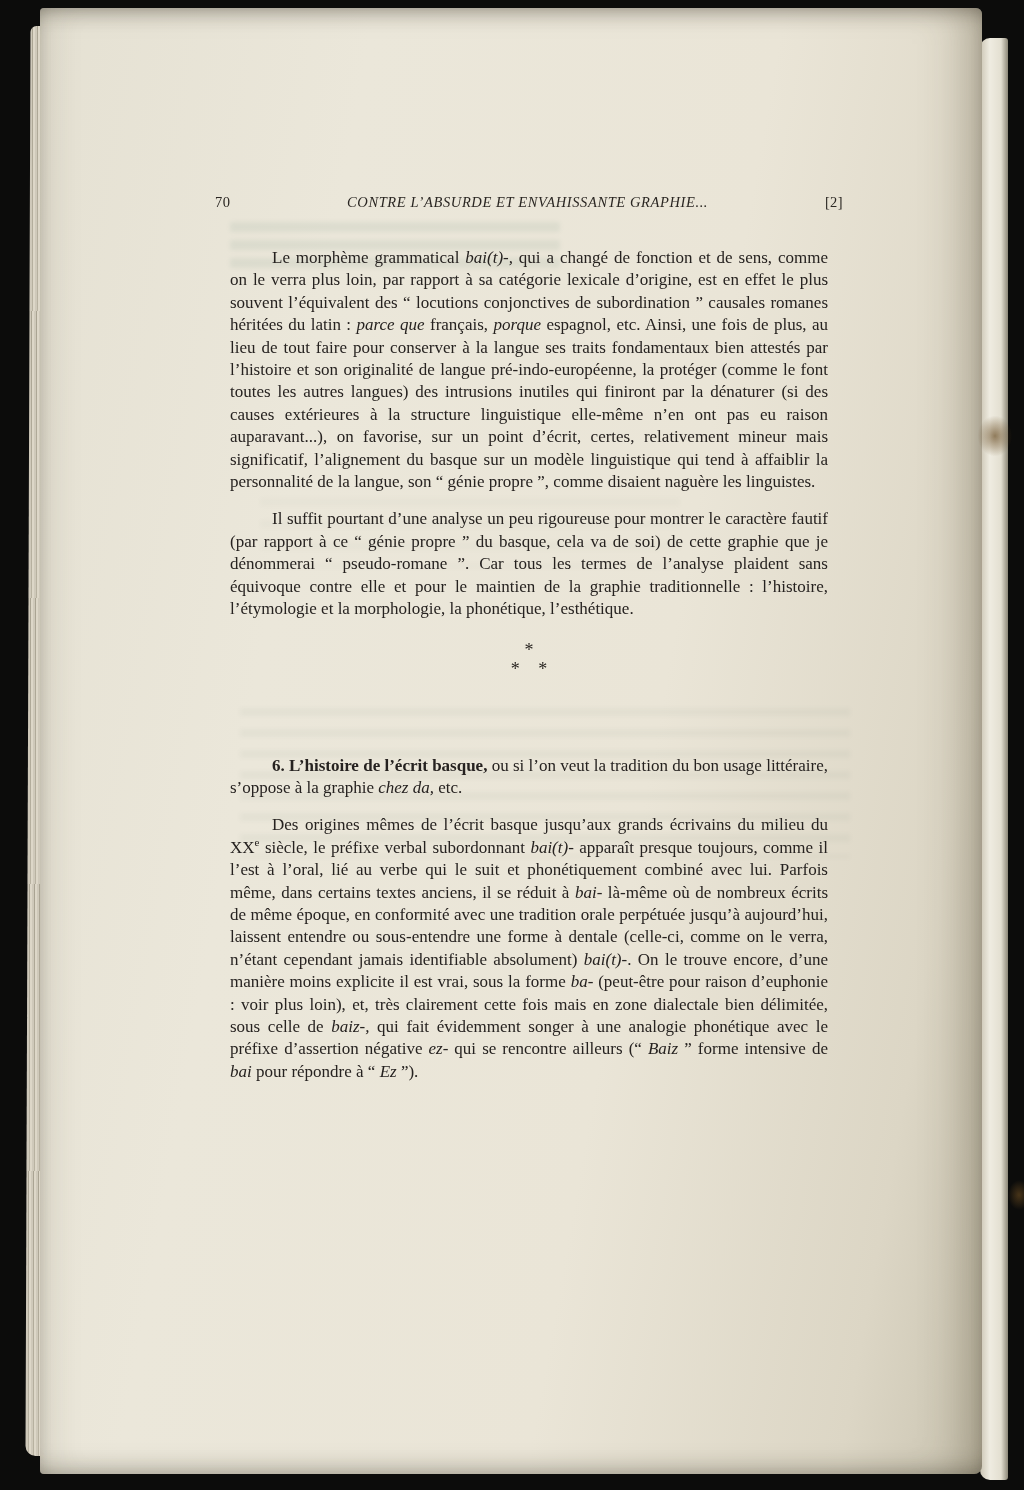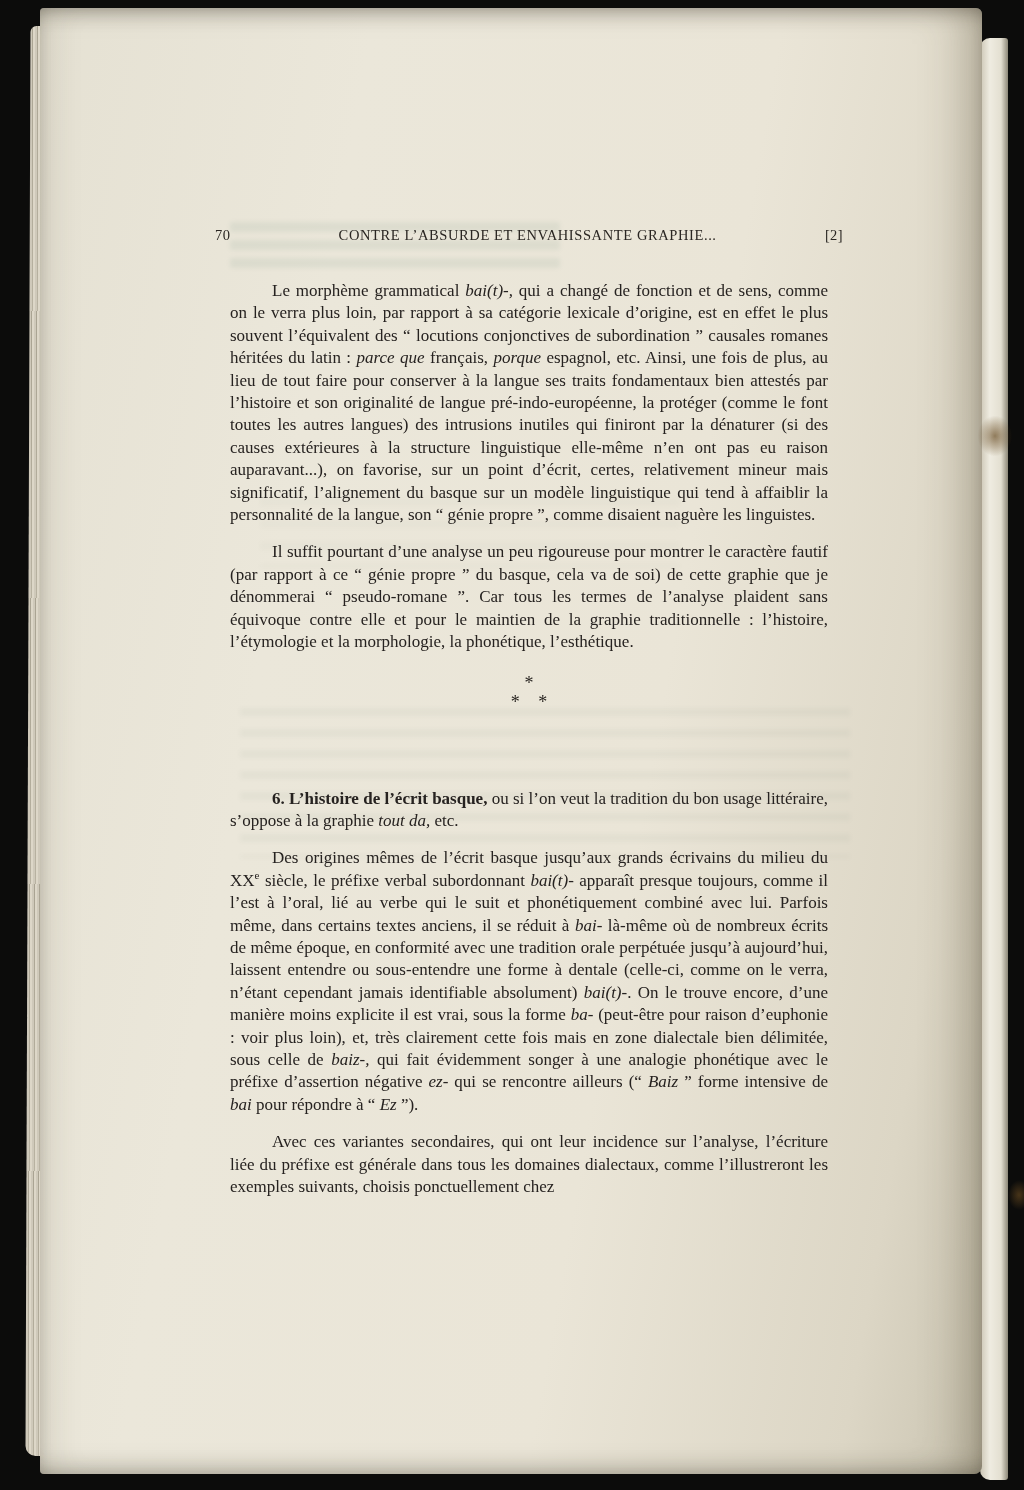--- a/index.html
+++ b/index.html
@@ -111,24 +111,24 @@
     color: #262220;
   }
   .running-head {
     display: flex;
     justify-content: space-between;
     align-items: baseline;
     font-size: 14.5px;
     letter-spacing: 0.4px;
     margin-bottom: 36px;
     color: #2a2622;
-    margin-top: 33px;
   }
   .running-head .title {
     letter-spacing: 0.6px;
+    font-style: italic;
   }
   .body-text {
     font-size: 17px;
     line-height: 22.4px;
     text-align: justify;
   }
   .para {
     margin: 15px;
     text-indent: 42px;
   }
@@ -172,23 +172,22 @@
 
       <div class="body-text">
         <p class="para"><span>Le morphème grammatical </span><span class="seg-italic">bai(t)-,</span><span> qui a changé de fonction et de sens, comme on le verra plus loin, par rapport à sa catégorie lexicale d’origine, est en effet le plus souvent l’équivalent des “ locutions conjonctives de subordination ” causales romanes héritées du latin : </span><span class="seg-italic">parce que</span><span> français, </span><span class="seg-italic">porque</span><span> espagnol, etc. Ainsi, une fois de plus, au lieu de tout faire pour conserver à la langue ses traits fondamentaux bien attestés par l’histoire et son originalité de langue pré-indo-européenne, la protéger (comme le font toutes les autres langues) des intrusions inutiles qui finiront par la dénaturer (si des causes extérieures à la structure linguistique elle-même n’en ont pas eu raison auparavant...), on favorise, sur un point d’écrit, certes, relativement mineur mais significatif, l’alignement du basque sur un modèle linguistique qui tend à affaiblir la personnalité de la langue, son “ génie propre ”, comme disaient naguère les linguistes.</span></p>
         <p class="para"><span>Il suffit pourtant d’une analyse un peu rigoureuse pour montrer le caractère fautif (par rapport à ce “ génie propre ” du basque, cela va de soi) de cette graphie que je dénommerai “ pseudo-romane ”. Car tous les termes de l’analyse plaident sans équivoque contre elle et pour le maintien de la graphie traditionnelle : l’histoire, l’étymologie et la morphologie, la phonétique, l’esthétique.</span></p>
 
         <div class="asterism">
           <div class="row1">*</div>
           <div class="row2">* *</div>
         </div>
 
-        <p class="para"><span class="seg-bold">6. L’histoire de l’écrit basque,</span><span> ou si l’on veut la tradition du bon usage littéraire, s’oppose à la graphie </span><span class="seg-italic">tout da,</span><span> etc.</span></p>
+        <p class="para"><span class="seg-bold">6. L’histoire de l’écrit basque,</span><span> ou si l’on veut la tradition du bon usage littéraire, s’oppose à la graphie </span><span class="seg-italic">chez da,</span><span> etc.</span></p>
         <p class="para"><span>Des origines mêmes de l’écrit basque jusqu’aux grands écrivains du milieu du XX</span><span class="seg-sup">e</span><span> siècle, le préfixe verbal subordonnant </span><span class="seg-italic">bai(t)-</span><span> apparaît presque toujours, comme il l’est à l’oral, lié au verbe qui le suit et phonétiquement combiné avec lui. Parfois même, dans certains textes anciens, il se réduit à </span><span class="seg-italic">bai-</span><span> là-même où de nombreux écrits de même époque, en conformité avec une tradition orale perpétuée jusqu’à aujourd’hui, laissent entendre ou sous-entendre une forme à dentale (celle-ci, comme on le verra, n’étant cependant jamais identifiable absolument) </span><span class="seg-italic">bai(t)-</span><span>. On le trouve encore, d’une manière moins explicite il est vrai, sous la forme </span><span class="seg-italic">ba-</span><span> (peut-être pour raison d’euphonie : voir plus loin), et, très clairement cette fois mais en zone dialectale bien délimitée, sous celle de </span><span class="seg-italic">baiz-,</span><span> qui fait évidemment songer à une analogie phonétique avec le préfixe d’assertion négative </span><span class="seg-italic">ez-</span><span> qui se rencontre ailleurs (“ </span><span class="seg-italic">Baiz</span><span> ” forme intensive de </span><span class="seg-italic">bai</span><span> pour répondre à “ </span><span class="seg-italic">Ez</span><span> ”).</span></p>
-        <p class="para"><span>Avec ces variantes secondaires, qui ont leur incidence sur l’analyse, l’écriture liée du préfixe est générale dans tous les domaines dialectaux, comme l’illustreront les exemples suivants, choisis ponctuellement chez</span></p>
       </div>
 
     </div>
 
     <div class="stain-1"></div>
     <div class="stain-2"></div>
   </div>
 
 </div>
 

